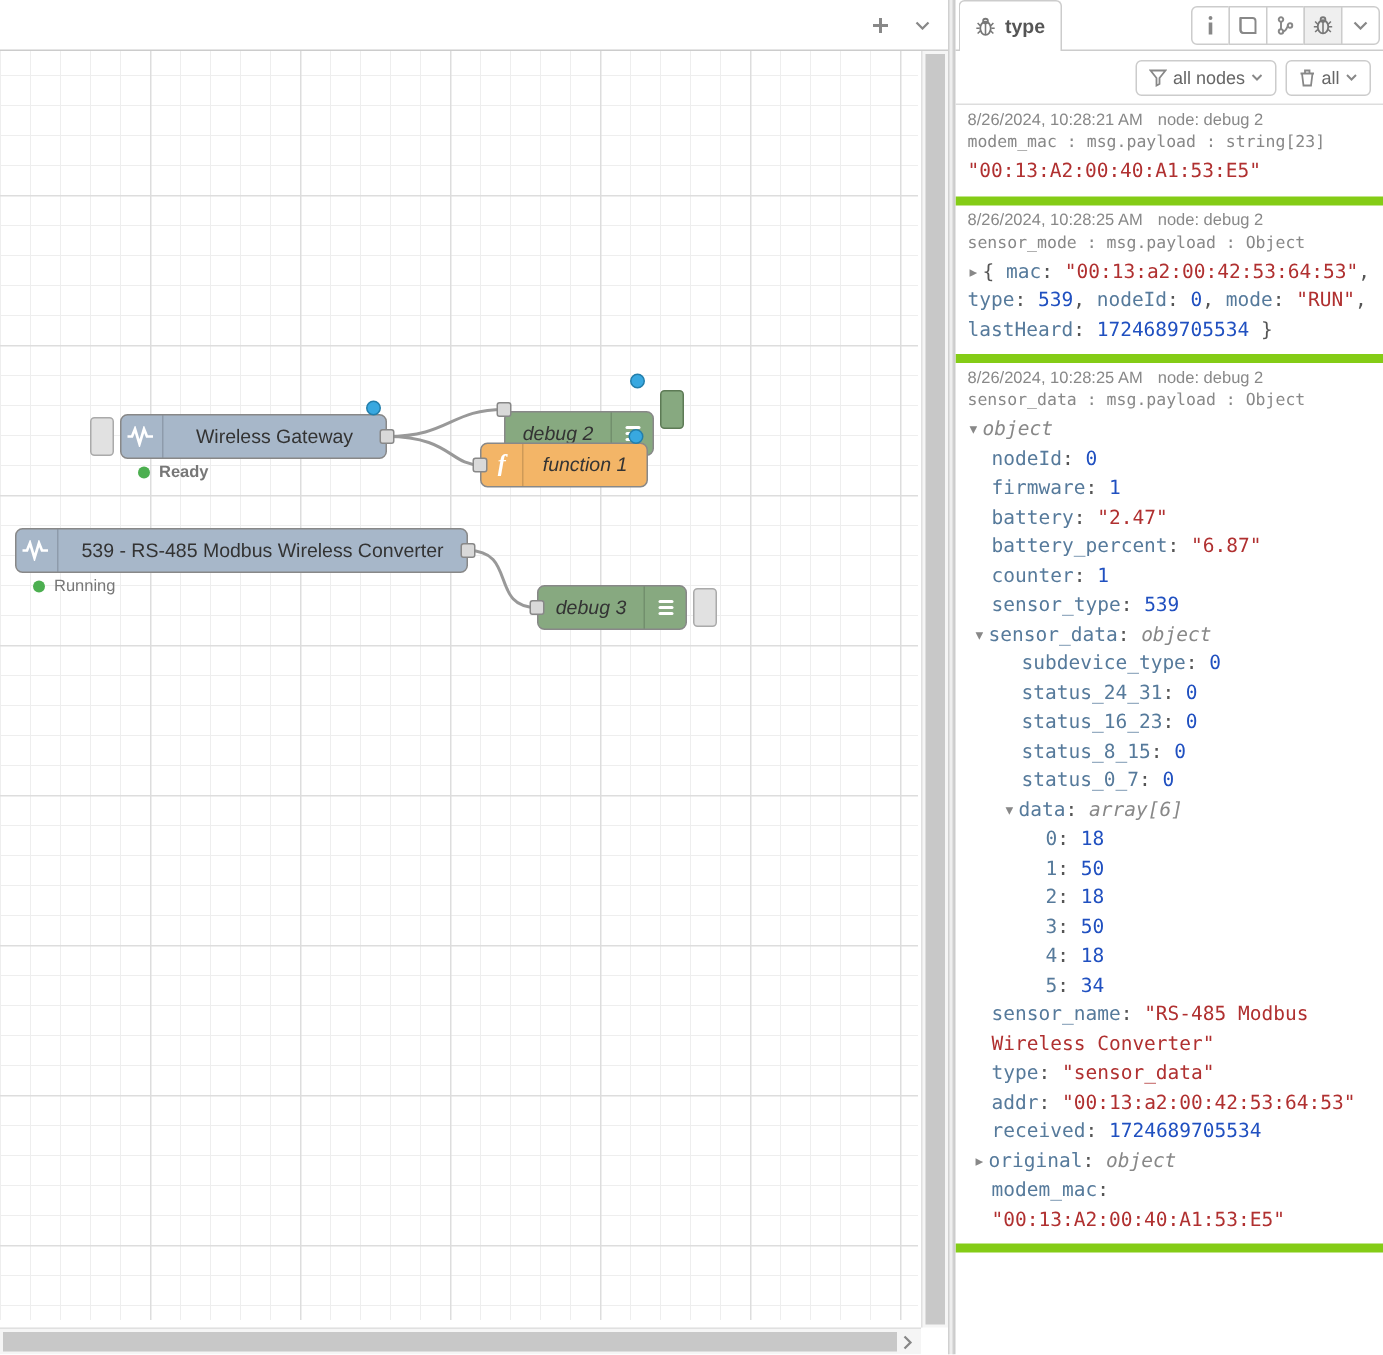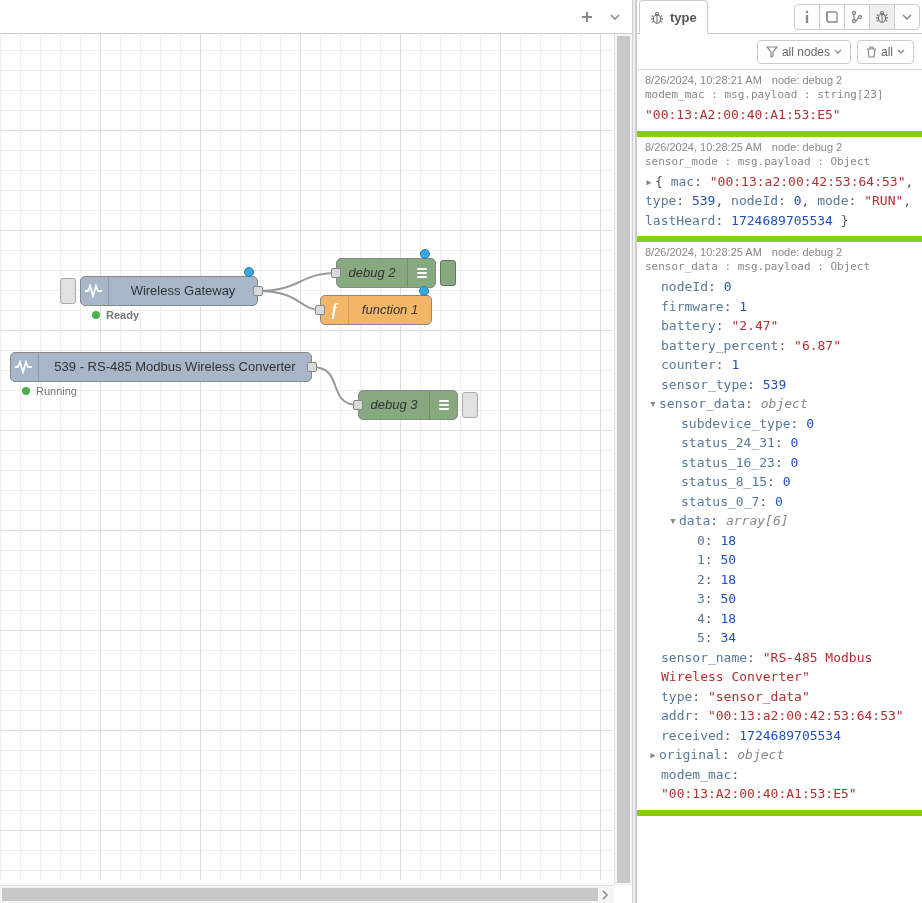--- a/index.html
+++ b/index.html
@@ -180,21 +180,21 @@
           <div class="label-part normal">Wireless Gateway</div>
         </div>
         <div class="node-port" style="left:253px; top:256px;"></div>
         <div class="node-deactivated-btn" style="left:60px; top:248px;"></div>
         <div class="conn-dot" style="left:244px; top:237px;"></div>
         <div class="node-status" style="left:92px; top:279px;font-weight:bold;">
           <span class="dot"></span>
           <span>Ready</span>
         </div>
 
-        <div class="node debug" style="left:336px; top:228px; width:100px;">
+        <div class="node debug" style="left:336px; top:244px; width:100px;">
           <div class="label-part">debug 2</div>
           <div class="icon-part" style="border-right:none; border-left:1px solid rgba(0,0,0,0.15);">
             <div class="icon-lines">
                 <span></span>
                 <span></span>
                 <span></span>
               </div>
           </div>
         </div>
         <div class="node-port" style="left:331px; top:238px;"></div>
@@ -345,20 +345,21 @@
       </div>
 
       <div class="msg">
         <div class="meta">
           <span>8/26/2024, 10:28:25 AM</span>
           <span>node: debug 2</span>
         </div>
         <div class="topic">sensor_data : msg.payload : Object</div>
 
         <div class="payload">
+          <div class="row"><span class="twisty">▾</span><span class="tok-type">object</span></div>
 
           <div class="row ind1"><span class="tok-key">nodeId</span>: <span class="tok-num">0</span></div>
           <div class="row ind1"><span class="tok-key">firmware</span>: <span class="tok-num">1</span></div>
           <div class="row ind1"><span class="tok-key">battery</span>: <span class="tok-str">"2.47"</span></div>
           <div class="row ind1"><span class="tok-key">battery_percent</span>: <span class="tok-str">"6.87"</span></div>
           <div class="row ind1"><span class="tok-key">counter</span>: <span class="tok-num">1</span></div>
           <div class="row ind1"><span class="tok-key">sensor_type</span>: <span class="tok-num">539</span></div>
 
           <div class="row" style="padding-left:4px;"><span class="twisty">▾</span><span class="tok-key">sensor_data</span>: <span class="tok-type">object</span></div>
           <div class="row ind2"><span class="tok-key">subdevice_type</span>: <span class="tok-num">0</span></div>

